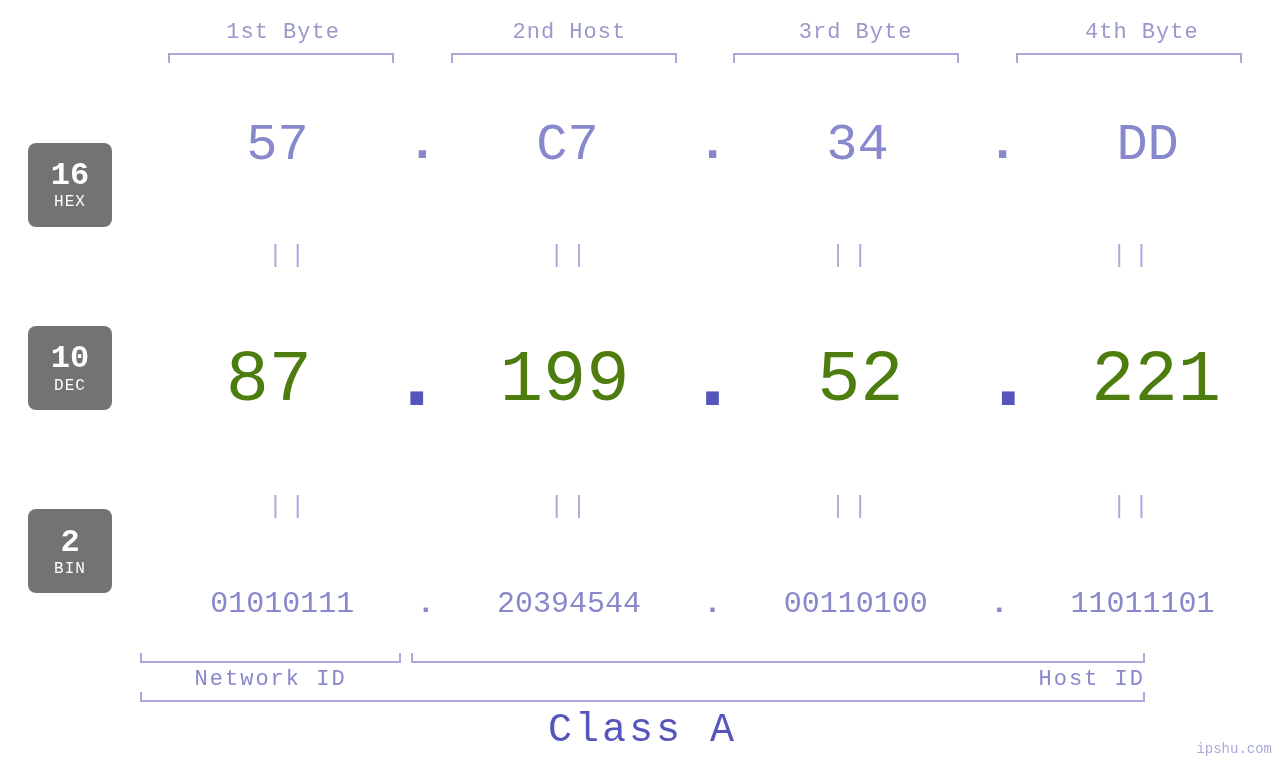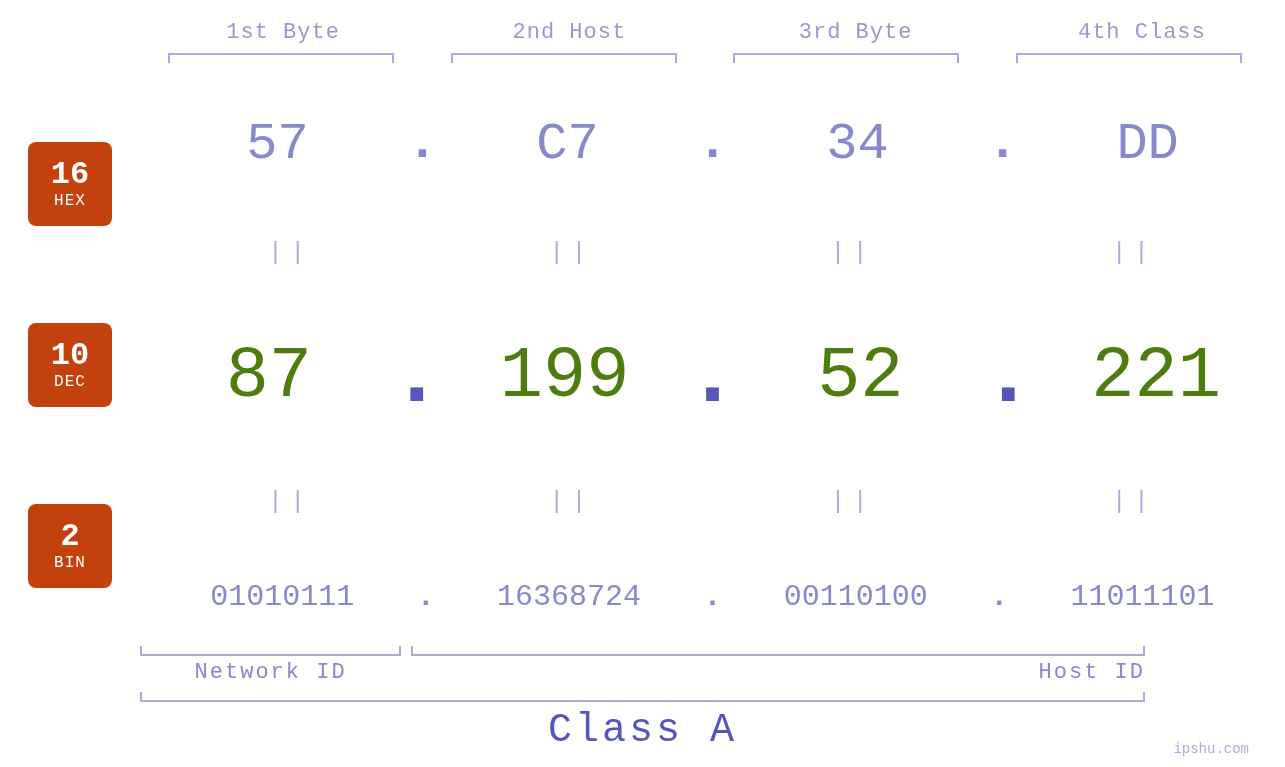--- a/index.html
+++ b/index.html
@@ -77,21 +77,21 @@
       display: flex;
       flex-direction: column;
       align-items: center;
       justify-content: space-around;
       padding: 10px 0;
     }
 
     .base-badge {
       width: 84px;
       height: 84px;
-      background: #c2410c;
+      background: #737373;
       border-radius: 8px;
       display: flex;
       flex-direction: column;
       align-items: center;
       justify-content: center;
       color: white;
     }
 
     .base-number {
       font-size: 32px;
@@ -203,21 +203,21 @@
       height: 10px;
       border-bottom: 2px solid #aaaadd;
       border-left: 2px solid #aaaadd;
       border-right: 2px solid #aaaadd;
       margin-left: 10px;
     }
 
     .id-labels {
       display: flex;
       width: 100%;
-      margin-bottom: 7px;
+      margin-bottom: 0;
     }
 
     .network-id-label {
       width: calc(25% + 10px);
       text-align: center;
       color: #8888cc;
       font-size: 22px;
       font-family: 'Courier New', Courier, monospace;
       letter-spacing: 2px;
     }
@@ -247,36 +247,36 @@
       color: #5555bb;
       font-size: 40px;
       font-family: 'Courier New', Courier, monospace;
       letter-spacing: 3px;
       margin-bottom: 4px;
     }
 
     .watermark {
       position: absolute;
       bottom: 10px;
-      right: 36px;
+      right: 13px;
       color: #aaaadd;
       font-size: 14px;
       font-family: 'Courier New', Courier, monospace;
     }
   </style>
 </head>
 <body>
 
 <div class="main-container">
 
   <div class="byte-headers">
     <div class="byte-header">1st Byte</div>
     <div class="byte-header">2nd Host</div>
     <div class="byte-header">3rd Byte</div>
-    <div class="byte-header">4th Class</div>
+    <div class="byte-header">4th Byte</div>
   </div>
 
   <div class="bracket-top">
     <div class="bracket-cell">
       <div class="bracket-line-top"></div>
     </div>
     <div class="bracket-cell">
       <div class="bracket-line-top"></div>
     </div>
     <div class="bracket-cell">
@@ -336,21 +336,21 @@
       <div class="equals-row">
         <div class="equals-group">||</div>
         <div class="equals-group">||</div>
         <div class="equals-group">||</div>
         <div class="equals-group">||</div>
       </div>
 
       <div class="data-row">
         <div class="byte-val bin-row">01010111</div>
         <span class="dot-sep bin-dot">.</span>
-        <div class="byte-val bin-row">16368724</div>
+        <div class="byte-val bin-row">20394544</div>
         <span class="dot-sep bin-dot">.</span>
         <div class="byte-val bin-row">00110100</div>
         <span class="dot-sep bin-dot">.</span>
         <div class="byte-val bin-row">11011101</div>
       </div>
 
     </div>
   </div>
 
   <div class="bottom-section">

